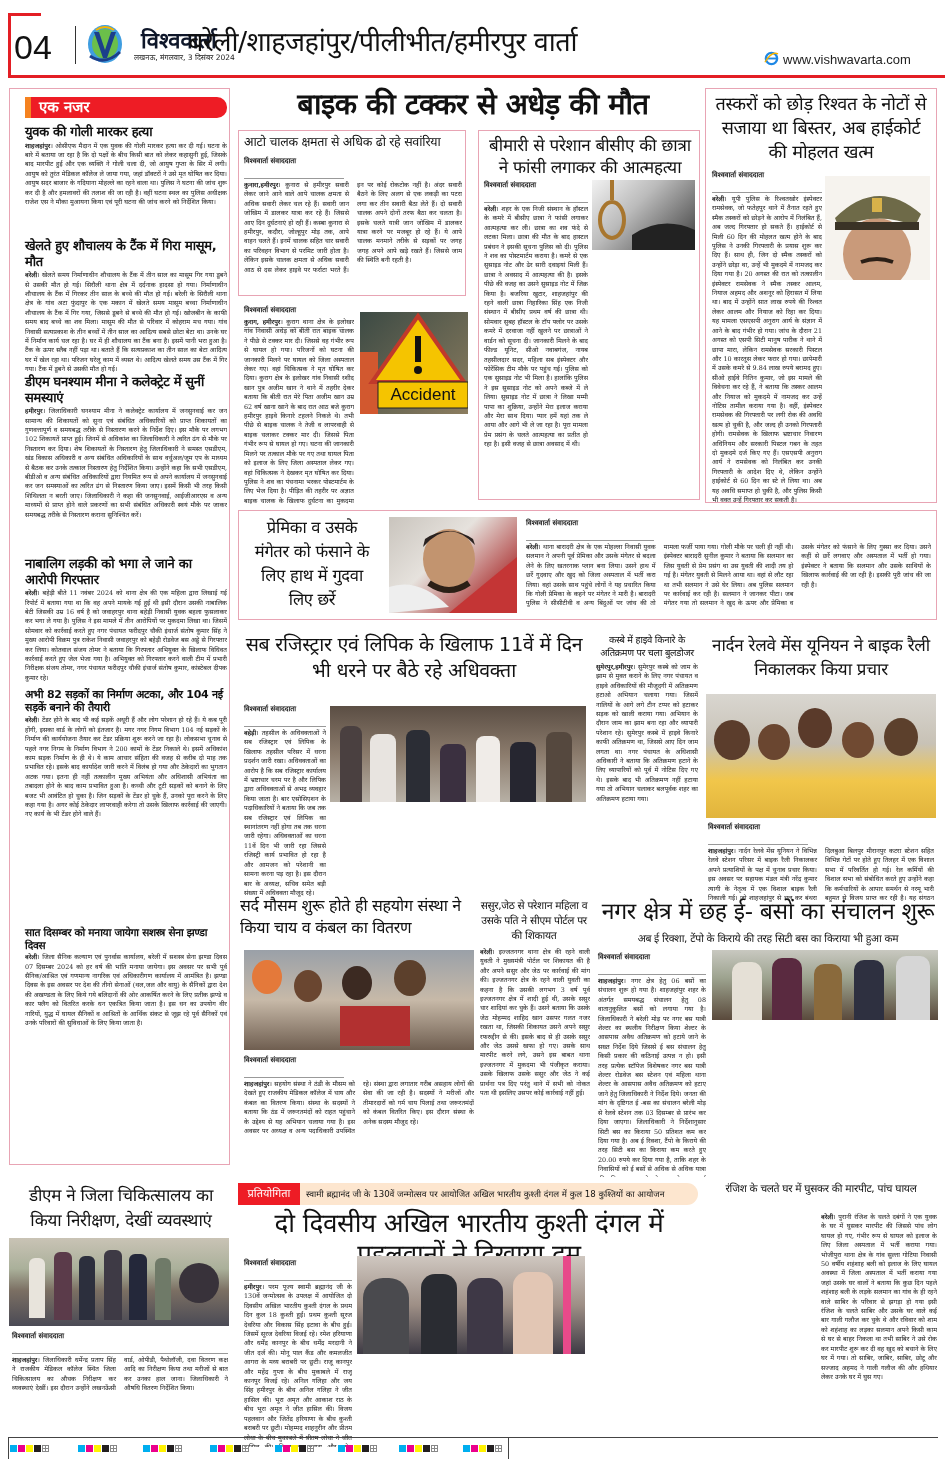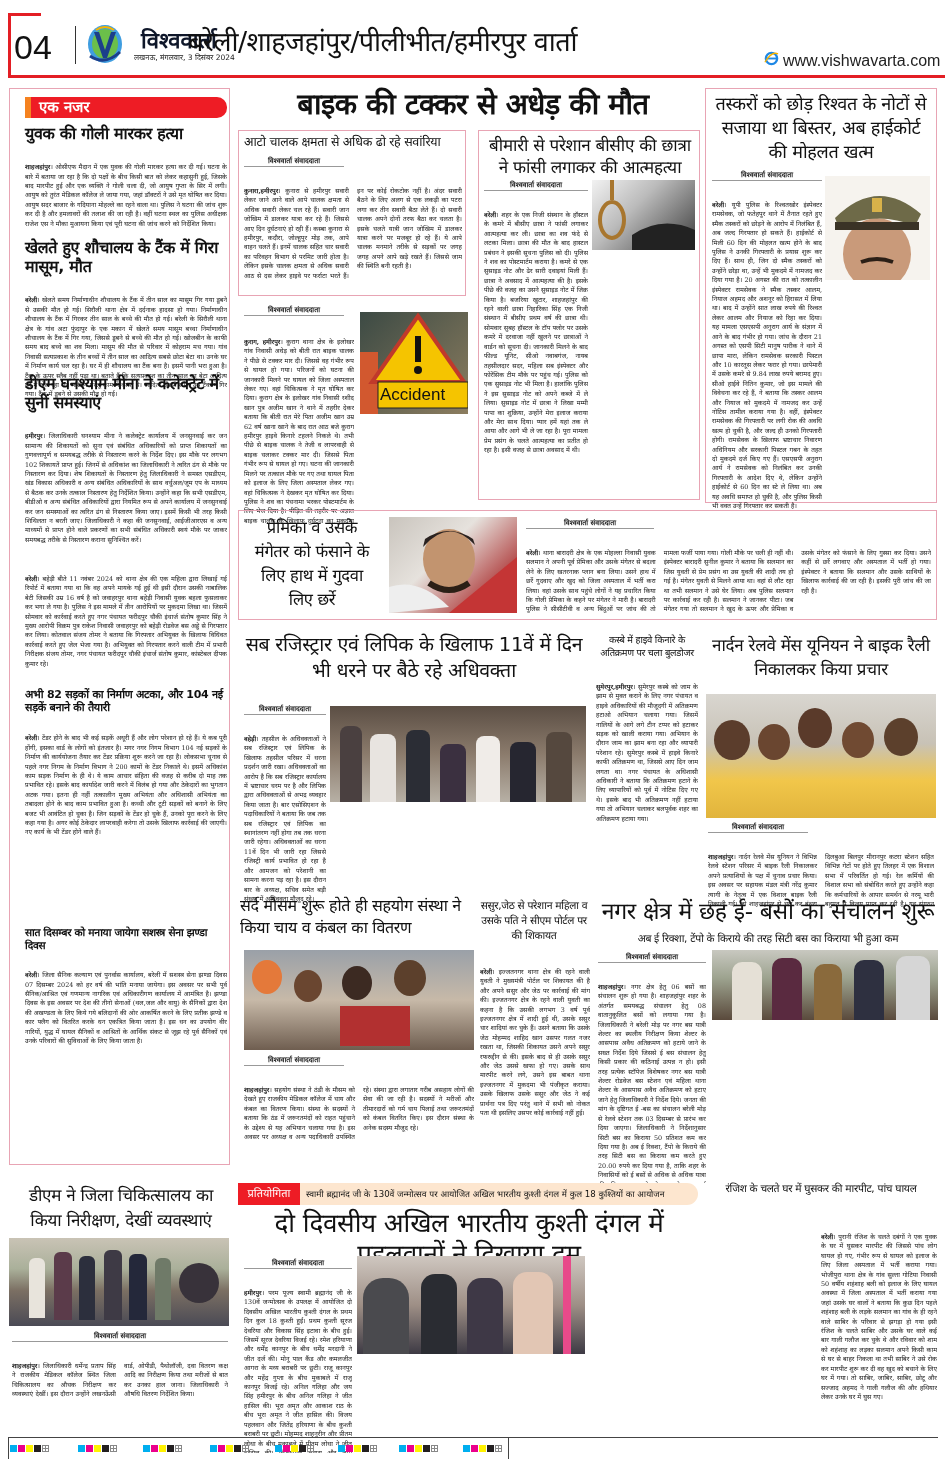--- a/index.html
+++ b/index.html
@@ -1,46 +1,46 @@
 <!DOCTYPE html>
 <html><head>
 <meta charset="utf-8">
 <style>
   * { box-sizing: border-box; margin: 0; padding: 0; }
   html, body { width: 945px; height: 1473px; background: #fff; overflow: hidden; }
   body { font-family: "DejaVu Sans", sans-serif; color: #1a1a1a; position: relative; }
 
   .abs { position: absolute; }
-  .body-text { font-family: "DejaVu Serif", serif; font-size: 6.4px; line-height: 9.4px; color: #222; text-align: justify; overflow: hidden; margin-top: 20px; }
+  .body-text { font-family: "DejaVu Serif", serif; font-size: 6.4px; line-height: 9.4px; color: #222; text-align: justify; overflow: hidden; }
   .body-text b { font-weight: bold; }
   .hl { font-family: "DejaVu Sans", sans-serif; font-weight: bold; color: #111; line-height: 1.15; }
   .hl-cond { font-family: "DejaVu Sans", sans-serif; color: #111; line-height: 1.2; letter-spacing: -0.3px; }
-  .byline { font-family: "DejaVu Sans", sans-serif; font-size: 7px; font-weight: bold; color: #222; border-bottom: 1px solid #999; padding-bottom: 1px; margin-bottom: 2px; text-align: center; }
+  .byline { font-family: "DejaVu Sans", sans-serif; font-size: 7px; font-weight: bold; color: #222; border-bottom: 1px solid #999; padding-bottom: 13px; margin-bottom: 2px; }
   .photo { background: #8a8a80; overflow: hidden; }
   .pinkbox { border: 1.5px solid #e8a4b4; }
   .cols2 { column-count: 2; column-gap: 8px; }
 
   
   #masthead { left: 8px; top: 13px; width: 937px; height: 65px; border-left: 3px solid #e31e24; border-top: 3px solid #e31e24; border-bottom: 3px solid #e31e24; }
   #page-no { left: 14px; top: 28px; font-family: "Liberation Sans", sans-serif; font-size: 34px; color: #111; }
   #vline { left: 75px; top: 26px; width: 1px; height: 38px; background: #333; }
   #logo { left: 86px; top: 22px; width: 38px; height: 44px; }
   #brand { left: 141px; top: 24px; font-size: 22px; font-weight: bold; color: #0f172a; }
   #dateline { left: 134px; top: 52px; font-size: 7.5px; color: #222; }
   #edition-title { left: 188px; top: 22px; font-size: 27px; color: #111; letter-spacing: -0.6px; }
-  #site { left: 783px; top: 52px; font-family: "Liberation Sans", sans-serif; font-size: 16px; color: #222; }
+  #site { left: 783px; top: 52px; font-family: "Liberation Sans", sans-serif; font-size: 13px; color: #222; }
   #ie-icon { left: 764px; top: 51px; width: 15px; height: 15px; }
 
   
   #left-col { left: 9px; top: 88px; width: 221px; height: 1077px; border: 1.5px solid #e8a4b4; }
   #ek-najar { left: 25px; top: 97px; width: 202px; height: 21px; background: #ee1c25; border-radius: 0 10px 10px 0; border-left: 6px solid #f58220; }
   #ek-najar span { color: #fff; font-size: 15px; font-weight: bold; line-height: 21px; padding-left: 8px; }
 
   .seg { position: absolute; left: 25px; width: 202px; }
-  .seg h3 { font-family: "DejaVu Sans", sans-serif; font-size: 16px; color: #111; margin: 1px 0 2px; letter-spacing: -0.3px; line-height: 1.2; font-weight: bold; }
+  .seg h3 { font-family: "DejaVu Sans", sans-serif; font-size: 13px; color: #111; margin: 1px 0 2px; letter-spacing: -0.3px; line-height: 1.2; font-weight: bold; }
 
   
   .cmyk { position: absolute; top: 1445px; display: flex; gap: 1px; }
   .cmyk i { display: block; width: 7px; height: 7px; }
   .cmyk .c { background: #00aeef; } .cmyk .m { background: #ec008c; } .cmyk .y { background: #fff200; } .cmyk .k { background: #231f20; }
   .cmyk .reg { border: 1px solid #888; background: linear-gradient(#888,#888) center/1px 100% no-repeat, linear-gradient(#888,#888) center/100% 1px no-repeat; }
   #footer-rule { left: 8px; top: 1437px; width: 930px; height: 1px; background: #444; }
 </style>
 </head>
 <body>
@@ -76,20 +76,21 @@
 </div>
 <div class="seg" style="top:237px;height:150px;">
   <h3>खेलते हुए शौचालय के टैंक में गिरा मासूम, मौत</h3>
   <div class="body-text" style="height:130px;"><b>बरेली</b><span>। खेलते समय निर्माणाधीन शौचालय के टैंक में तीन साल का मासूम गिर गया डूबने से उसकी मौत हो गई। सिरौली थाना क्षेत्र में दर्दनाक हादसा हो गया। निर्माणाधीन शौचालय के टैंक में गिरकर तीन साल के बच्चे की मौत हो गई। बरेली के सिरौली थाना क्षेत्र के गांव अटा फुंदापुर के एक मकान में खेलते समय मासूम बच्चा निर्माणाधीन शौचालय के टैंक में गिर गया, जिससे डूबने से बच्चे की मौत हो गई। खोजबीन के काफी समय बाद बच्चे का शव मिला। मासूम की मौत से परिवार में कोहराम मच गया। गांव निवासी सत्यप्रकाश के तीन बच्चों में तीन साल का आदित्य सबसे छोटा बेटा था। उनके घर में निर्माण कार्य चल रहा है। घर में ही शौचालय का टैंक बना है। इसमें पानी भरा हुआ है। टैंक के ऊपर स्लैब नहीं पड़ा था। बताते हैं कि सत्यप्रकाश का तीन साल का बेटा आदित्य घर में खेल रहा था। परिजन घरेलू काम में व्यस्त थे। आदित्य खेलते समय उस टैंक में गिर गया। टैंक में डूबने से उसकी मौत हो गई।</span></div>
 </div>
 <div class="seg" style="top:373px;height:200px;">
   <h3>डीएम घनश्याम मीना ने कलेक्ट्रेट में सुनीं समस्याएं</h3>
   <div class="body-text" style="height:180px;"><b>हमीरपुर</b><span>। जिलाधिकारी घनश्याम मीना ने कलेक्ट्रेट कार्यालय में जनसुनवाई कर जन सामान्य की शिकायतों को सुना एवं संबंधित अधिकारियों को प्राप्त शिकायतों का गुणवत्तापूर्ण व समयबद्ध तरीके से निस्तारण करने के निर्देश दिए। इस मौके पर लगभग 102 शिकायतें प्राप्त हुई। जिनमें से अधिकांश का जिलाधिकारी ने त्वरित ढंग से मौके पर निस्तारण कर दिया। शेष शिकायतों के निस्तारण हेतु जिलाधिकारी ने समस्त एसडीएम, खंड विकास अधिकारी व अन्य संबंधित अधिकारियों के साथ वर्चुअल/जूम एप के माध्यम से बैठक कर उनके तत्काल निस्तारण हेतु निर्देशित किया। उन्होंने कहा कि सभी एसडीएम, बीडीओ व अन्य संबंधित अधिकारियों द्वारा नियमित रूप से अपने कार्यालय में जनसुनवाई कर जन समस्याओं का त्वरित ढंग से निस्तारण किया जाए। इसमें किसी भी तरह किसी शिथिलता न बरती जाए। जिलाधिकारी ने कहा की जनसुनवाई, आईजीआरएस व अन्य माध्यमों से प्राप्त होने वाले प्रकरणों का सभी संबंधित अधिकारी स्वयं मौके पर जाकर समयबद्ध तरीके से निस्तारण कराना सुनिश्चित करें।</span></div>
 </div>
 <div class="seg" style="top:555px;height:130px;">
+  <h3>नाबालिग लड़की को भगा ले जाने का आरोपी गिरफ्तार</h3>
   <div class="body-text" style="height:112px;"><b>बरेली</b><span>। बहेड़ी बीते 11 नवंबर 2024 को थाना क्षेत्र की एक महिला द्वारा लिखाई गई रिपोर्ट में बताया गया था कि वह अपने मायके गई हुई थी इसी दौरान उसकी नाबालिक बेटी जिसकी उम्र 16 वर्ष है को जवाहरपुर थाना बहेड़ी निवासी युवक बहला फुसलाकर कर भगा ले गया है। पुलिस ने इस मामले में तीन आरोपियों पर मुकदमा लिखा था। जिसमें सोमवार को कार्रवाई करते हुए नगर पंचायत फरीदपुर चौकी इंचार्ज संतोष कुमार सिंह ने मुख्य आरोपी विक्रम पुत्र राकेश निवासी जवाहरपुर को बहेड़ी रोडवेज बस अड्डे से गिरफ्तार कर लिया। कोतवाल संजय तोमर ने बताया कि गिरफ्तार अभियुक्त के खिलाफ विधिवत कार्रवाई करते हुए जेल भेजा गया है। अभियुक्त को गिरफ्तार करने वाली टीम में प्रभारी निरीक्षक संजय तोमर, नगर पंचायत फरीदपुर चौकी इंचार्ज संतोष कुमार, कांस्टेबल दीपक कुमार रहे।</span></div>
 </div>
 <div class="seg" style="top:687px;height:220px;">
   <h3 style="font-size:11px;">अभी 82 सड़कों का निर्माण अटका, और 104 नई सड़कें बनाने की तैयारी</h3>
   <div class="body-text" style="height:188px;"><b>बरेली</b><span>। टेंडर होने के बाद भी कई सड़कें अधूरी हैं और लोग परेशान हो रहे हैं। ये कब पूरी होंगी, इसका वार्ड के लोगों को इंतजार है। मगर नगर निगम विभाग 104 नई सड़कों के निर्माण की कार्ययोजना तैयार कर टेंडर प्रक्रिया शुरू करने जा रहा है। लोकसभा चुनाव से पहले नगर निगम के निर्माण विभाग ने 200 कामों के टेंडर निकाले थे। इसमें अधिकांश काम सड़क निर्माण के ही थे। ये काम आचार संहिता की वजह से करीब दो माह तक प्रभावित रहे। इसके बाद कार्यादेश जारी करने में विलंब हो गया और ठेकेदारों का भुगतान अटक गया। इतना ही नहीं तत्कालीन मुख्य अभियंता और अधिशासी अभियंता का तबादला होने के बाद काम प्रभावित हुआ है। कच्ची और टूटी सड़कों को बनाने के लिए बजट भी आवंटित हो चुका है। जिन सड़कों के टेंडर हो चुके हैं, उनको पूरा करने के लिए कहा गया है। अगर कोई ठेकेदार लापरवाही करेगा तो उसके खिलाफ कार्रवाई की जाएगी। नए कार्य के भी टेंडर होने वाले हैं।</span></div>
 </div>
 <div class="seg" style="top:925px;height:235px;">
   <h3 style="font-size:10.5px;">सात दिसम्बर को मनाया जायेगा सशस्त्र सेना झण्डा दिवस</h3>
   <div class="body-text" style="height:205px;"><b>बरेली</b><span>। जिला सैनिक कल्याण एवं पुनर्वास कार्यालय, बरेली में सशस्त्र सेना झण्डा दिवस 07 दिसम्बर 2024 को हर वर्ष की भांति मनाया जायेगा। इस अवसर पर सभी पूर्व सैनिक/आश्रित एवं गणमान्य नागरिक एवं अधिकारीगण कार्यालय में आमंत्रित है। झण्डा दिवस के इस अवसर पर देश की तीनो सेनाओं (थल,जल और वायु) के सैनिकों द्वारा देश की अखण्डता के लिए किये गये बलिदानों की ओर आकर्षित करने के लिए प्रतीक झण्डे व कार फ्लैग को वितरित करके धन एकत्रित किया जाता है। इस धन का उपयोग वीर नारियों, युद्ध में घायल सैनिकों व आश्रितों के आर्थिक संकट से जूझ रहे पूर्व सैनिकों एवं उनके परिवारों की सुविधाओं के लिए किया जाता है।</span></div>
 </div>
@@ -123,21 +124,21 @@
 </div>
 <div class="abs body-text" style="left:244px;top:318px;width:110px;height:188px;"><b>कुराग, हमीरपुर</b><span>। कुराग थाना क्षेत्र के इलोखर गांव निवासी अधेड़ को बीती रात बाइक चालक ने पीछे से टक्कर मार दी। जिससे वह गंभीर रूप से घायल हो गया। परिजनों को घटना की जानकारी मिलने पर घायल को जिला अस्पताल लेकर गए। वहां चिकित्सक ने मृत घोषित कर दिया। कुराग क्षेत्र के इलोखर गांव निवासी रशीद खान पुत्र अजीम खान ने थाने में तहरीर देकर बताया कि बीती रात मेरे पिता अजीम खान उम्र 62 वर्ष खाना खाने के बाद रात आठ बजे कुराग हमीरपुर हाइवे किनारे टहलने निकले थे। तभी पीछे से बाइक चालक ने तेजी व लापरवाही से बाइक चलाकर टक्कर मार दी। जिससे पिता गंभीर रूप से घायल हो गए। घटना की जानकारी मिलने पर तत्काल मौके पर गए तथा घायल पिता को इलाज के लिए जिला अस्पताल लेकर गए। वहां चिकित्सक ने देखकर मृत घोषित कर दिया। पुलिस ने शव का पंचनामा भरकर पोस्टमार्टम के लिए भेज दिया है। पीड़ित की तहरीर पर अज्ञात बाइक चालक के खिलाफ दुर्घटना का मुकदमा दर्ज किया गया है।</span></div>
 <div class="abs photo" style="left:360px;top:312px;width:108px;height:102px;background:linear-gradient(135deg,#3c4a44,#8c7d5f);">
   <svg viewBox="0 0 108 102" width="108" height="102" style="position:absolute;left:0;top:0;">
     <rect x="0" y="40" width="18" height="62" fill="#d2582f"></rect>
     <polygon points="58,4 104,70 12,70" fill="#f5c400" stroke="#c0392b" stroke-width="4"></polygon>
     <rect x="55" y="24" width="6" height="26" fill="#111"></rect>
     <circle cx="58" cy="58" r="4" fill="#111"></circle>
     <rect x="18" y="70" width="90" height="26" fill="#f5c400" stroke="#222" stroke-width="1"></rect>
   </svg>
-  <div style="position:absolute;left:20px;top:73px;width:86px;text-align:left;font-family:'Liberation Sans',sans-serif;font-size:17px;color:#111;">Accident</div>
+  <div style="position:absolute;left:20px;top:73px;width:86px;text-align:center;font-family:'Liberation Sans',sans-serif;font-size:17px;color:#111;">Accident</div>
 </div>
 <div class="abs body-text" style="left:360px;top:420px;width:108px;height:86px;"></div>
 
 <div class="abs pinkbox" style="left:478px;top:130px;width:222px;height:370px;"></div>
 <div class="abs hl-cond" style="left:484px;top:134px;width:212px;font-size:17px;text-align:center;line-height:22px;">बीमारी से परेशान बीसीए की छात्रा ने फांसी लगाकर की आत्महत्या</div>
 <div class="abs" style="left:484px;top:180px;width:104px;">
   <div class="byline">विश्ववार्ता संवाददाता</div>
   <div class="body-text" style="height:306px;"><b>बरेली</b><span>। शहर के एक निजी संस्थान के हॉस्टल के कमरे में बीसीए छात्रा ने फांसी लगाकर आत्महत्या कर ली। छात्रा का शव फंदे से लटका मिला। छात्रा की मौत के बाद हास्टल प्रबंधन ने इसकी सूचना पुलिस को दी। पुलिस ने शव का पोस्टमार्टम कराया है। कमरे से एक सुसाइड नोट और ढेर सारी दवाइयां मिली हैं। छात्रा ने अवसाद में आत्महत्या की है। इसके पीछे की वजह का उसने सुसाइड नोट में जिक्र किया है। बजरिया खुटार, शाहजहांपुर की रहने वाली छात्रा निहारिका सिंह एक निजी संस्थान में बीसीए प्रथम वर्ष की छात्रा थी। सोमवार सुबह हॉस्टल के टॉप फ्लोर पर उसके कमरे में दरवाजा नहीं खुलने पर छात्राओं ने वार्डन को सूचना दी। जानकारी मिलने के बाद फील्ड यूनिट, सीओ नवाबगंज, नायब तहसीलदार सदर, महिला सब इंस्पेक्टर और फोरेंसिक टीम मौके पर पहुंच गई। पुलिस को एक सुसाइड नोट भी मिला है। हालांकि पुलिस ने इस सुसाइड नोट को अपने कब्जे में ले लिया। सुसाइड नोट में छात्रा ने लिखा मम्मी पापा का शुक्रिया, उन्होंने मेरा इलाज कराया और मेरा साथ दिया। प्यार हमें यहां तक ले आया और आगे भी ले जा रहा है। पूरा मामला प्रेम प्रसंग के चलते आत्महत्या का प्रतीत हो रहा है। इसी वजह से छात्रा अवसाद में थी।</span></div>
 </div>
 <div class="abs photo" style="left:592px;top:180px;width:103px;height:70px;background:linear-gradient(135deg,#f2f2f2 0%,#bbb 40%,#3b3b3b 100%);">

